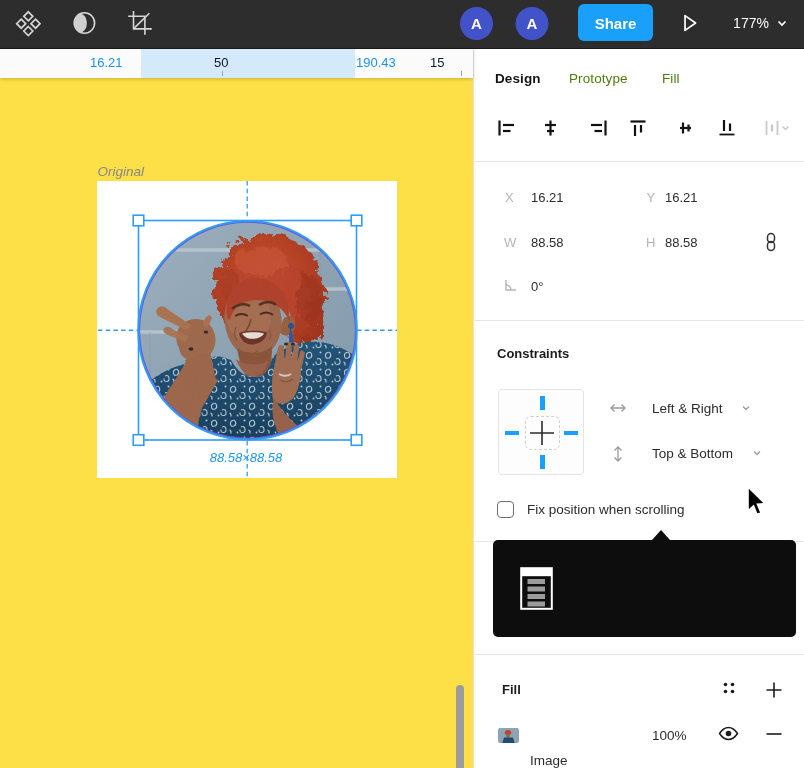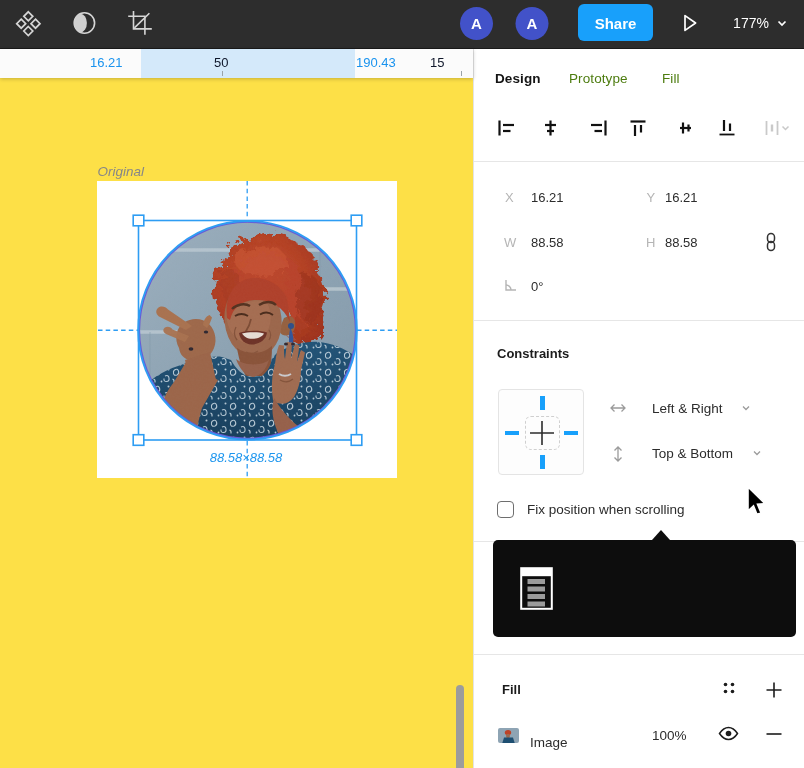--- a/index.html
+++ b/index.html
@@ -380,21 +380,21 @@
   </svg>
 
   <div class="abs" id="thumb" style="left:24px; top:678.5px; width:21px; height:15.5px; border-radius:2px; overflow:hidden;">
     <svg width="21" height="16" viewBox="0 0 21 16">
       <rect width="21" height="16" fill="#8ea4b4"></rect>
       <ellipse cx="10" cy="4.5" rx="3.2" ry="2.6" fill="#bd4227"></ellipse>
       <ellipse cx="10" cy="8" rx="2" ry="2.2" fill="#9c6a50"></ellipse>
       <path d="M4 16 L6 9.5 H15 L17 16 Z" fill="#1d4e71"></path>
     </svg>
   </div>
-  <div class="val" style="left:56px; top:686px; font-size:13.5px;">Image</div>
+  <div class="val" style="left:56px; top:704px; font-size:13.5px;">Image</div>
   <div class="val" style="left:178px; top:679px; font-size:13.5px;">100%</div>
   <svg class="abs" style="left:244px; top:677px;" width="21" height="15" viewBox="0 0 21 15">
     <path d="M1.5 7.5 C4.5 3 8 1.5 10.5 1.5 C13 1.5 16.5 3 19.5 7.5 C16.5 12 13 13.5 10.5 13.5 C8 13.5 4.5 12 1.5 7.5 Z" fill="none" stroke="#1c1c1c" stroke-width="1.5"></path>
     <circle cx="10.5" cy="7.5" r="2.8" fill="#1c1c1c"></circle>
   </svg>
   <svg class="abs" style="left:292px; top:678px;" width="16" height="14" viewBox="0 0 16 14">
     <path d="M0.5 7 H15.5" stroke="#1c1c1c" stroke-width="1.6"></path>
   </svg>
 </div>
 

